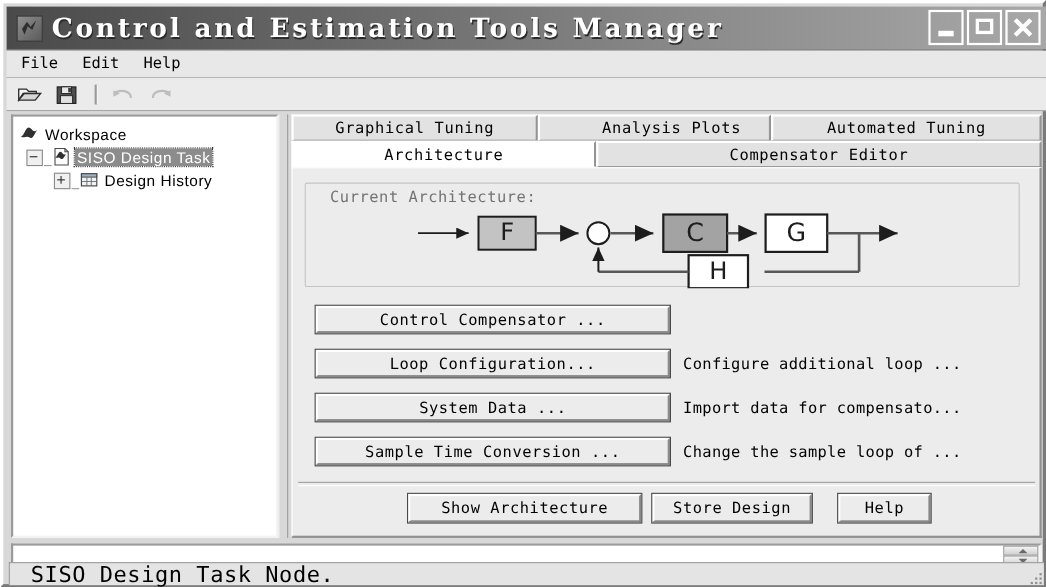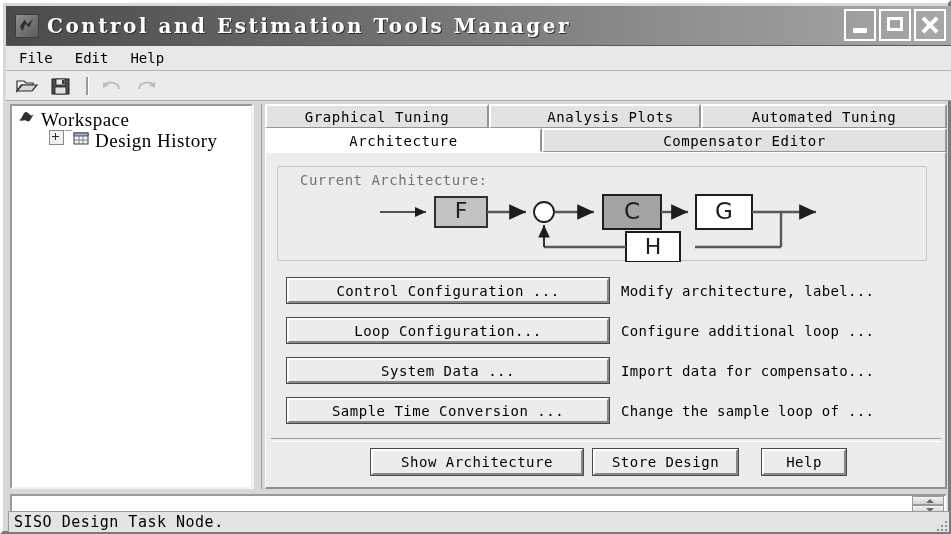--- a/index.html
+++ b/index.html
@@ -38,21 +38,21 @@
     position: relative; flex: none;
   }
   .title-icon::after {
     content: ""; position: absolute; left: 4px; top: 4px;
     width: 13px; height: 13px;
     background: #2e2e2e;
     clip-path: polygon(0% 60%, 35% 10%, 60% 45%, 100% 0%, 72% 68%, 40% 42%, 18% 100%);
   }
   .title-text {
     color: #ffffff;
-    font-size: 20px;
+    font-size: 24px;
     letter-spacing: 2.5px;
     font-family: "DejaVu Serif", "Liberation Serif", serif;
     font-weight: bold;
     text-shadow: 1px 1px 0 #2a2a2a;
     white-space: nowrap;
   }
   .win-buttons {
     position: absolute; right: 5px; top: 3px;
     display: flex; gap: 3px;
   }
@@ -131,24 +131,24 @@
   .splitter {
     position: absolute; left: 250px; top: 101px;
     width: 9px; height: 385px;
     background: #d8d8d8;
     border-left: 1px solid #f4f4f4;
     border-right: 1px solid #9c9c9c;
     box-sizing: border-box;
     cursor: col-resize;
   }
   .tree-row {
-    display: flex; align-items: flex-start;
+    display: flex; align-items: flex-end;
     height: 21px; white-space: nowrap;
-    font-size: 19px;
-    font-family: Liberation Serif, serif;
+    font-size: 14px;
+    font-family: Liberation Sans, sans-serif;
   }
   .tree-row .lbl { padding: 0 2px; letter-spacing: 0.5px; }
   .tree-row.selected .lbl {
     background: #8c8c8c; color: #ffffff;
     outline: 1px dotted #3a3a3a;
   }
   .expander {
     width: 13px; height: 13px; flex: none;
     border: 1px solid #8a8a8a; background: #f0f0f0;
     position: relative; margin-right: 1px;
@@ -286,21 +286,21 @@
   .statusbar {
     position: absolute; left: 5px; top: 508px;
     width: 941px; height: 21px;
     background: #e4e4e4;
     box-sizing: border-box;
     border-top: 1px solid #9c9c9c;
     border-left: 1px solid #9c9c9c;
     display: flex; align-items: center;
   }
   .status-text {
-    font-size: 15px; color: #000000; margin-left: 5px;
+    font-size: 20px; color: #000000; margin-left: 19px;
     letter-spacing: 0.5px; white-space: nowrap;
   }
   .grip {
     position: absolute; right: 2px; bottom: 1px;
     width: 14px; height: 14px;
   }
   .grip i {
     position: absolute; width: 2px; height: 2px; background: #8e8e8e;
   }
 </style>
@@ -359,20 +359,32 @@
 
     <div class="tree-row" style="padding-left:6px; margin-top:3px;">
       <span class="ticon">
         <svg width="18" height="17" viewBox="0 0 18 17">
           <path d="M1 11 C4 11, 5 3, 8 3 C11 3, 12 9, 16 5 C13 9, 12 14, 9 12 C6 10, 4 13, 1 11 Z" fill="#2f2f2f"></path>
         </svg>
       </span>
       <span class="lbl">Workspace</span>
     </div>
 
+    <div class="tree-row selected" style="padding-left:12px;">
+      <span class="expander"></span>
+      <span class="dashline"></span>
+      <span class="ticon">
+        <svg width="18" height="17" viewBox="0 0 18 17">
+          <path d="M3 1 L12 1 L15 4 L15 16 L3 16 Z" fill="#fbfbfb" stroke="#4a4a4a" stroke-width="1"></path>
+          <path d="M12 1 L12 4 L15 4" fill="none" stroke="#4a4a4a" stroke-width="1"></path>
+          <path d="M3 9 C5 9, 6 4, 8 4 C10 4, 10 8, 13 6 C11 9, 10 12, 8 10 C6 8, 5 10, 3 9 Z" fill="#2f2f2f"></path>
+        </svg>
+      </span>
+      <span class="lbl">SISO Design Task</span>
+    </div>
 
     <div class="tree-row" style="padding-left:37px;">
       <span class="expander plus"></span>
       <span class="dashline"></span>
       <span class="ticon">
         <svg width="18" height="17" viewBox="0 0 18 17">
           <rect x="2" y="3" width="14" height="11" fill="#eef1f5" stroke="#3d3d3d" stroke-width="1"></rect>
           <rect x="2" y="3" width="14" height="3" fill="#9fb0c4" stroke="#3d3d3d" stroke-width="0.8"></rect>
           <line x1="7" y1="6" x2="7" y2="14" stroke="#6a6a6a" stroke-width="0.8"></line>
           <line x1="11" y1="6" x2="11" y2="14" stroke="#6a6a6a" stroke-width="0.8"></line>
@@ -437,22 +449,21 @@
           <line x1="503" y1="80" x2="417" y2="80" stroke="#585858" stroke-width="2.4"></line>
 
           <rect x="348" y="65" width="54" height="30" fill="#ffffff" stroke="#1d1d1d" stroke-width="2"></rect>
           <text x="375" y="87" font-family="DejaVu Sans, Liberation Sans, sans-serif" font-size="22" fill="#1d1d1d" text-anchor="middle">H</text>
 
           <line x1="348" y1="80" x2="266" y2="80" stroke="#585858" stroke-width="2.4"></line>
           <line x1="266" y1="80" x2="266" y2="58" stroke="#1d1d1d" stroke-width="1.8" marker-end="url(#ahu)"></line>
         </svg>
       </div>
 
-      <div class="btn act-btn" style="top:125px;">Control Configuration ...</div>
-      <div class="act-desc" style="top:125px;">Modify architecture, label...</div>
+      <div class="btn act-btn" style="top:125px;">Control Compensator ...</div>
 
       <div class="btn act-btn" style="top:165px;">Loop Configuration...</div>
       <div class="act-desc" style="top:165px;">Configure additional loop ...</div>
 
       <div class="btn act-btn" style="top:205px;">System Data ...</div>
       <div class="act-desc" style="top:205px;">Import data for compensato...</div>
 
       <div class="btn act-btn" style="top:245px;">Sample Time Conversion ...</div>
       <div class="act-desc" style="top:245px;">Change the sample loop of ...</div>
 

